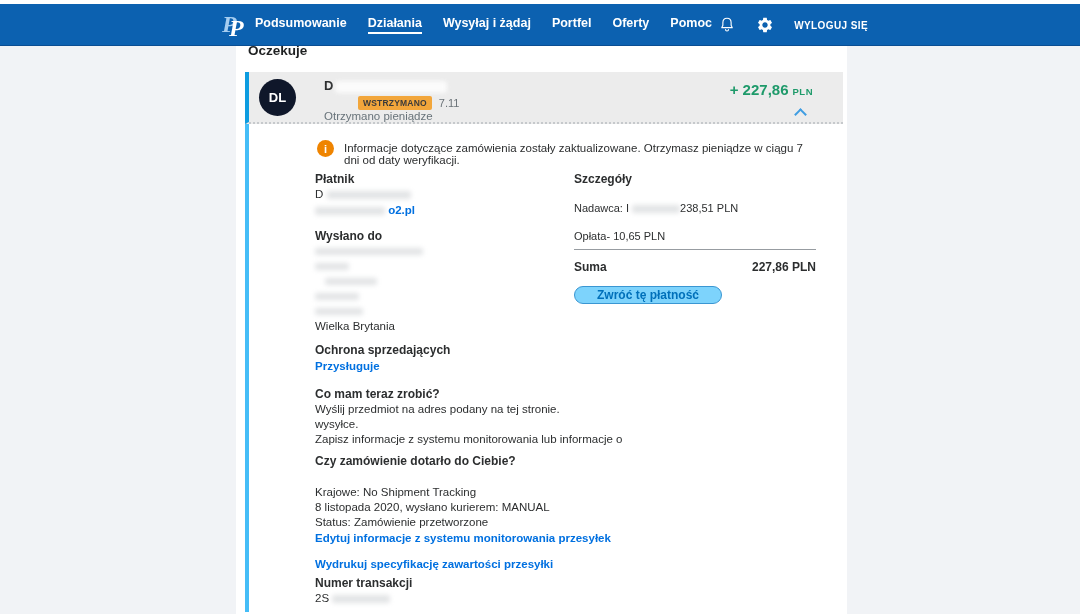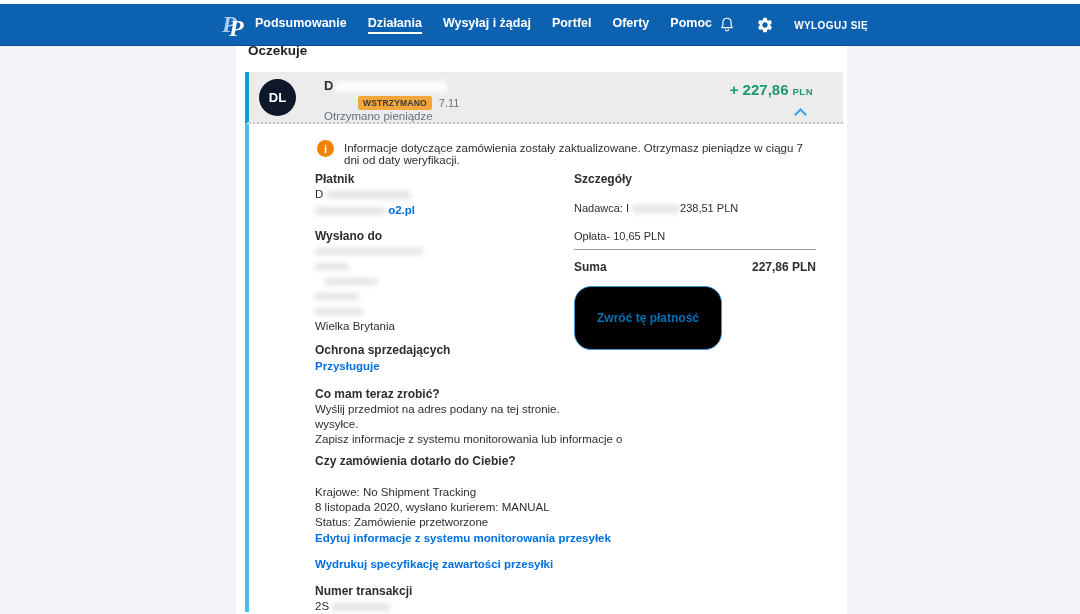--- a/index.html
+++ b/index.html
@@ -56,30 +56,30 @@
   .info-icon { flex:0 0 auto; width:17px; height:17px; border-radius:50%; background:#ef8400;
                color:#fff; font-size:11px; font-weight:700; display:flex; align-items:center; justify-content:center; }
   .alert-text { font-size:11.5px; padding-top:2px; }
 
   
   .left-col { position:absolute; left:66px; top:48px; width:360px; }
   .left-col p { font-size:11.5px; line-height:15px; }
   .left-col p.b { font-weight:700; font-size:12px; }
   .left-col .link { color:#0070e0; font-weight:600; cursor:pointer; line-height:16px; }
   .mt11{margin-top:11px;} .mt9{margin-top:9px;} .mt13{margin-top:13px;} .mt7{margin-top:7px;}
-  .mt16{margin-top:16px;} .mt10{margin-top:10px;} .mt8{margin-top:12px;}
+  .mt16{margin-top:16px;} .mt10{margin-top:10px;} .mt8{margin-top:4px;}
 
   
   .right-col { position:absolute; left:325px; top:48px; width:242px; }
   .right-col .rc-head { font-size:12px; font-weight:700; }
   .rc-row { display:flex; justify-content:flex-start; font-size:11px; margin-top:16px; }
   .rc-divider { border-top:1px solid #979ca1; margin-top:7px; }
   .rc-total { display:flex; justify-content:space-between; font-size:12px; font-weight:700; margin-top:10px; }
-  .refund-btn { margin-top:12px; display:inline-block; background:#000000; color:#0070ba;
-                font-size:12px; font-weight:700; padding:24px 22px; border:1.5px solid #3a96d2;
+  .refund-btn { margin-top:12px; display:inline-block; background:#7dd3fc; color:#0070ba;
+                font-size:12px; font-weight:700; padding:1px 22px; border:1.5px solid #3a96d2;
                 border-radius:17px; cursor:pointer; }
 
   
   .blob { display:inline-block; height:8px; border-radius:2px; background:#8d949a;
           opacity:.4; filter:blur(2.5px); vertical-align:middle; }
   .blob.faint { opacity:.25; }
   .blob-white { display:inline-block; height:12px; width:112px; border-radius:3px;
                 background:#fbfbfb; filter:blur(2px); vertical-align:middle; margin-left:2px; }
   .addr-line { height:15px; }
   .addr-line .blob { height:7px; }
@@ -165,21 +165,21 @@
       <p>Wielka Brytania</p>
 
       <p class="b mt9">Ochrona sprzedających</p>
       <p class="link">Przysługuje</p>
 
       <p class="b mt13">Co mam teraz zrobić?</p>
       <p>Wyślij przedmiot na adres podany na tej stronie.</p>
       <p>wysyłce.</p>
       <p>Zapisz informacje z systemu monitorowania lub informacje o</p>
 
-      <p class="b mt7">Czy zamówienia dotarło do Ciebie?</p>
+      <p class="b mt7">Czy zamówienie dotarło do Ciebie?</p>
 
       <p class="mt16">Krajowe: No Shipment Tracking</p>
       <p>8 listopada 2020, wysłano kurierem: MANUAL</p>
       <p>Status: Zamówienie przetworzone</p>
 
       <p class="link">Edytuj informacje z systemu monitorowania przesyłek</p>
       <p class="link mt10">Wydrukuj specyfikację zawartości przesyłki</p>
 
       <p class="b mt8">Numer transakcji</p>
       <p><span>2S</span> <span class="blob faint" style="width:58px"></span></p>

